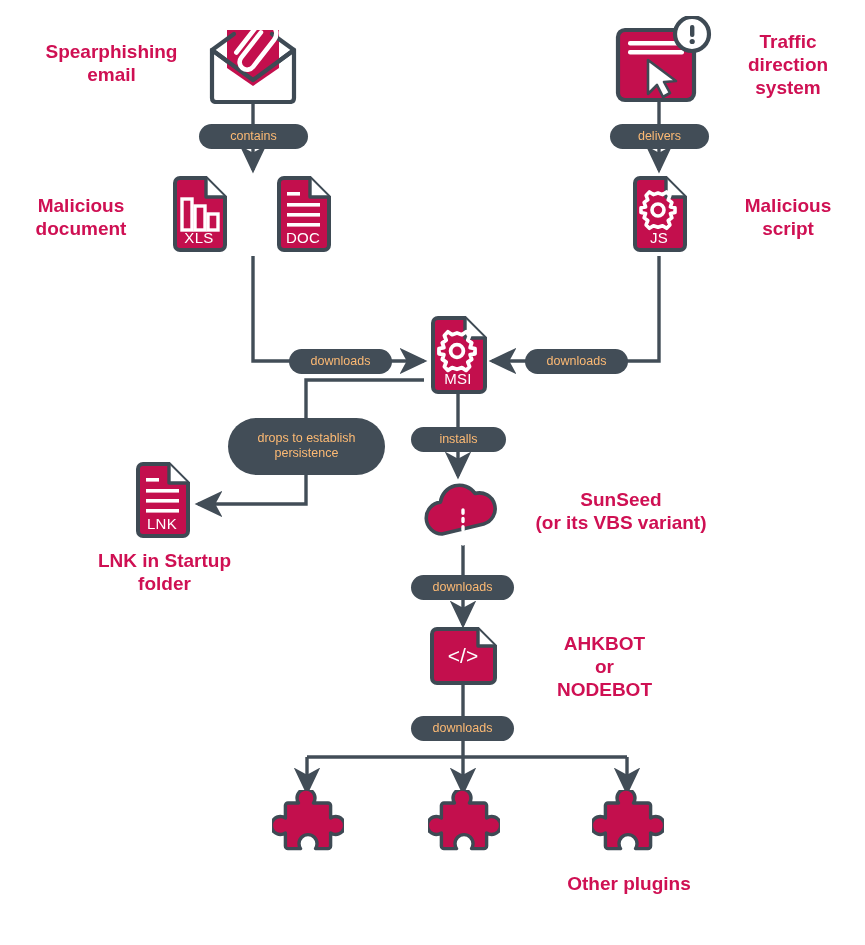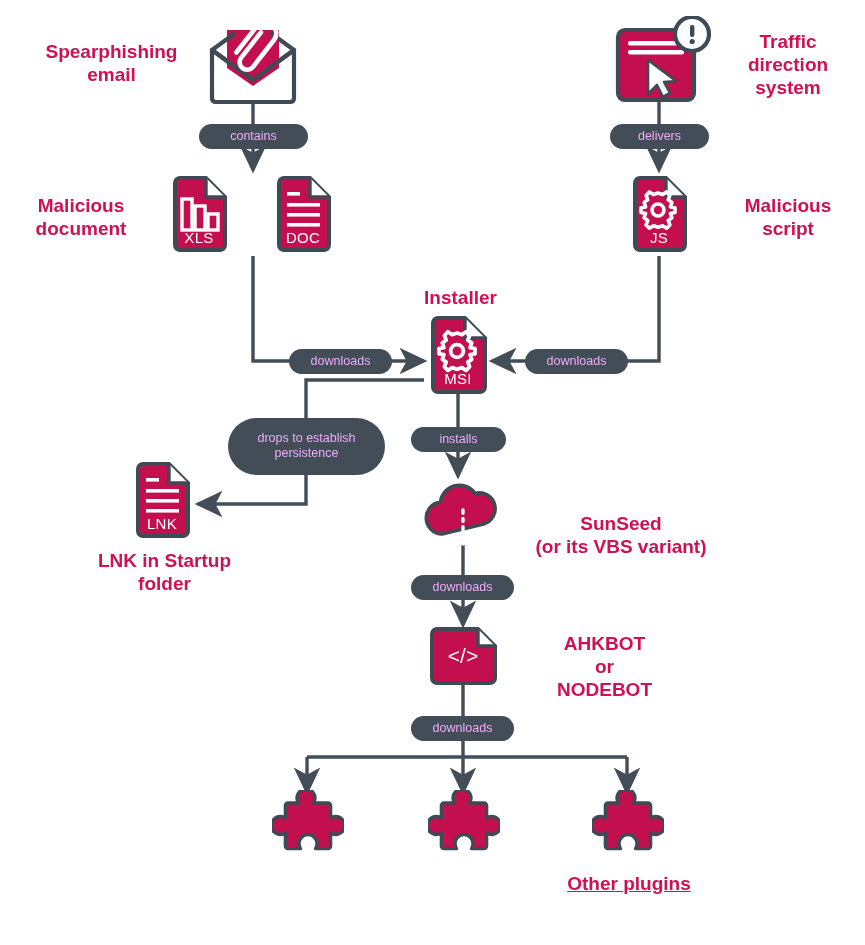--- a/index.html
+++ b/index.html
@@ -22,21 +22,21 @@
     font-size:19px;
     line-height:1.22;
     text-align:center;
     white-space:pre-line;
   }
 
   
   .pill{
     position:absolute;
     background:#424d57;
-    color:#f0abfc;
+    color:#fdba74;
     font-size:12.5px;
     line-height:1.22;
     border-radius:999px;
     padding:5px 16px;
     text-align:center;
     white-space:pre-line;
     box-sizing:border-box;
     font-weight:normal;
   }
 
@@ -173,21 +173,20 @@
                  L-4.6,-15.4 Z" fill="none" stroke="#ffffff" stroke-width="3.6" stroke-linejoin="round"></path>
         <circle cx="0" cy="0" r="6" fill="none" stroke="#ffffff" stroke-width="3.6"></circle>
       </g>
     </svg>
     <span class="filetag" style="top:53px;text-align:center;">JS</span>
   </div>
 
   <div class="lbl" style="left:714px;top:194px;width:148px;">Malicious
 script</div>
 
-  <div class="lbl" style="left:388px;top:286px;width:145px;">Installer</div>
 
   <div class="file" style="left:428px;top:316px;width:60px;height:78px;">
     <svg width="60" height="78" viewBox="0 0 60 78">
       <path d="M5,7 a5,5 0 0 1 5,-5 L37,2 L57,22 L57,71 a5,5 0 0 1 -5,5 L10,76 a5,5 0 0 1 -5,-5 Z" fill="#c30f4d" stroke="#3e4a54" stroke-width="4"></path>
       <path d="M37,2 L37,22 L57,22" fill="#ffffff" stroke="#3e4a54" stroke-width="3.4" stroke-linejoin="round"></path>
       <g transform="translate(29,35)">
         <path d="M0,-18 L4.9,-16.3 L9.1,-19.2 L12.6,-15.5 L10.8,-10.8 L14.7,-8.1
                  L13.1,-3.3 L18,-2.3 L18,2.8 L13.1,3.6 L14.7,8.4 L10.8,11.1
                  L12.6,15.8 L9.1,19.4 L4.9,16.6 L0,18.3 L-4.9,16.6 L-9.1,19.4
                  L-12.6,15.8 L-10.8,11.1 L-14.7,8.4 L-13.1,3.6 L-18,2.8 L-18,-2.3
@@ -225,21 +224,21 @@
 
   <div class="node" style="left:422px;top:476px;width:80px;height:72px;">
     <svg width="80" height="72" viewBox="0 0 80 72">
       <path d="M20,58 a16,16 0 0 1 -1.5,-31.9 a19,19 0 0 1 34.5,-8.6
                a15,15 0 0 1 8.6,30.5 Z" fill="#c30f4d" stroke="#3e4a54" stroke-width="3.6" stroke-linejoin="round"></path>
 
       <line x1="41" y1="34" x2="41" y2="68" stroke="#ffffff" stroke-width="3.4" stroke-dasharray="3.2 5.2" stroke-linecap="round"></line>
     </svg>
   </div>
 
-  <div class="lbl" style="left:506px;top:488px;width:230px;margin-top:24px;">SunSeed
+  <div class="lbl" style="left:506px;top:488px;width:230px;">SunSeed
 (or its VBS variant)</div>
 
   <div class="pill" style="left:411px;top:575px;width:103px;">downloads</div>
 
   <div class="file" style="left:428px;top:627px;width:70px;height:58px;">
     <svg width="70" height="58" viewBox="0 0 70 58">
       <path d="M4,7 a5,5 0 0 1 5,-5 L50,2 L67,19 L67,51 a5,5 0 0 1 -5,5 L9,56 a5,5 0 0 1 -5,-5 Z" fill="#c30f4d" stroke="#3e4a54" stroke-width="4"></path>
       <path d="M50,2 L50,19 L67,19" fill="#ffffff" stroke="#3e4a54" stroke-width="3.4" stroke-linejoin="round"></path>
     </svg>
     <span class="filetag" style="top:17px;font-size:21px;letter-spacing:0;">&lt;/&gt;</span>
@@ -276,15 +275,15 @@
   <div class="node" style="left:592px;top:790px;width:72px;height:72px;">
     <svg width="72" height="72" viewBox="0 0 72 72">
       <path d="M25,8 a9,9 0 0 1 18,0 a9,9 0 0 1 -1.5,5 L56,13 a2.6,2.6 0 0 1 2.6,2.6
                L58.6,28 a9,9 0 0 1 5,-1.5 a9,9 0 0 1 0,18 a9,9 0 0 1 -5,-1.5
                L58.6,56 a2.6,2.6 0 0 1 -2.6,2.6 L43.5,58.6 a9,9 0 0 0 1.5,-5
                a9,9 0 0 0 -18,0 a9,9 0 0 0 1.5,5 L16,58.6 a2.6,2.6 0 0 1 -2.6,-2.6
                L13.4,43 a9,9 0 0 1 -5,1.5 a9,9 0 0 1 0,-18 a9,9 0 0 1 5,1.5
                L13.4,15.6 A2.6,2.6 0 0 1 16,13 L26.5,13 a9,9 0 0 1 -1.5,-5 Z" fill="#c30f4d" stroke="#3e4a54" stroke-width="3.4" stroke-linejoin="round"></path>
     </svg>
   </div>
-  <div class="lbl" style="left:548px;top:872px;width:162px;text-decoration:underline;">Other plugins</div>
+  <div class="lbl" style="left:548px;top:872px;width:162px;">Other plugins</div>
 
 </div>
 
 </body></html>

